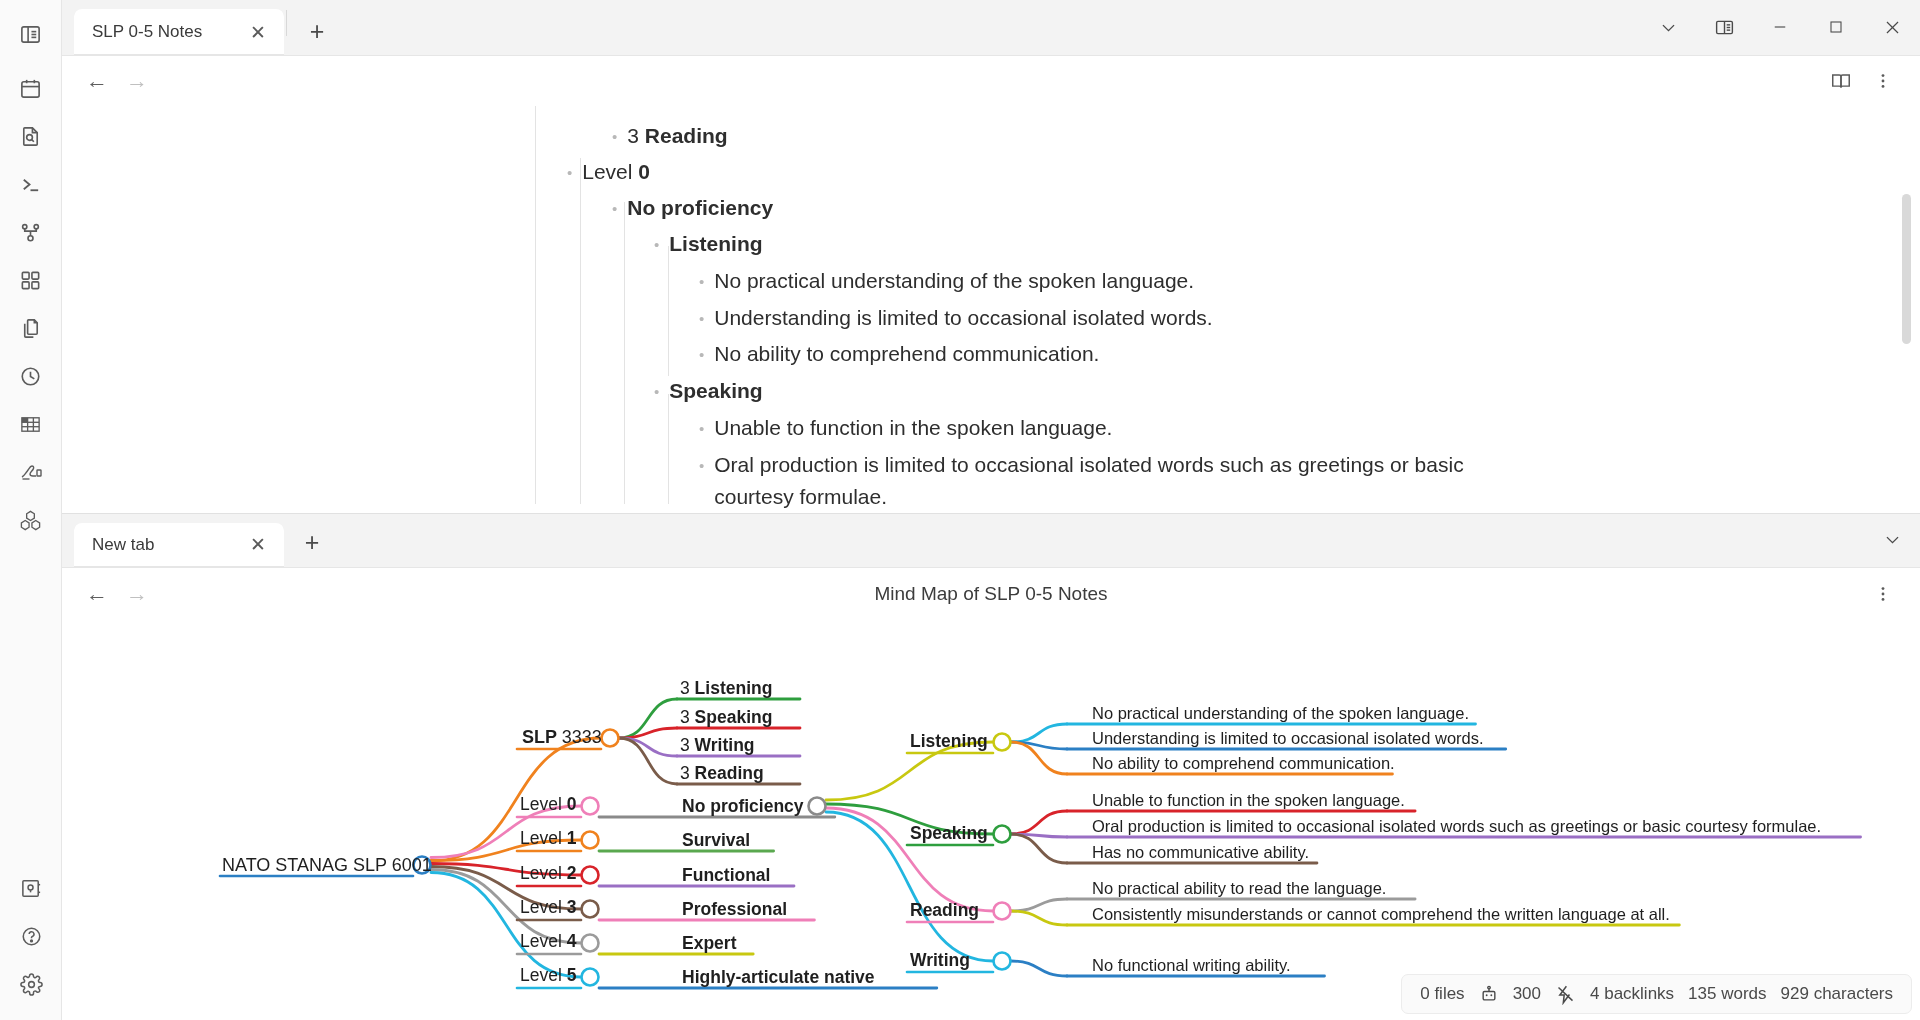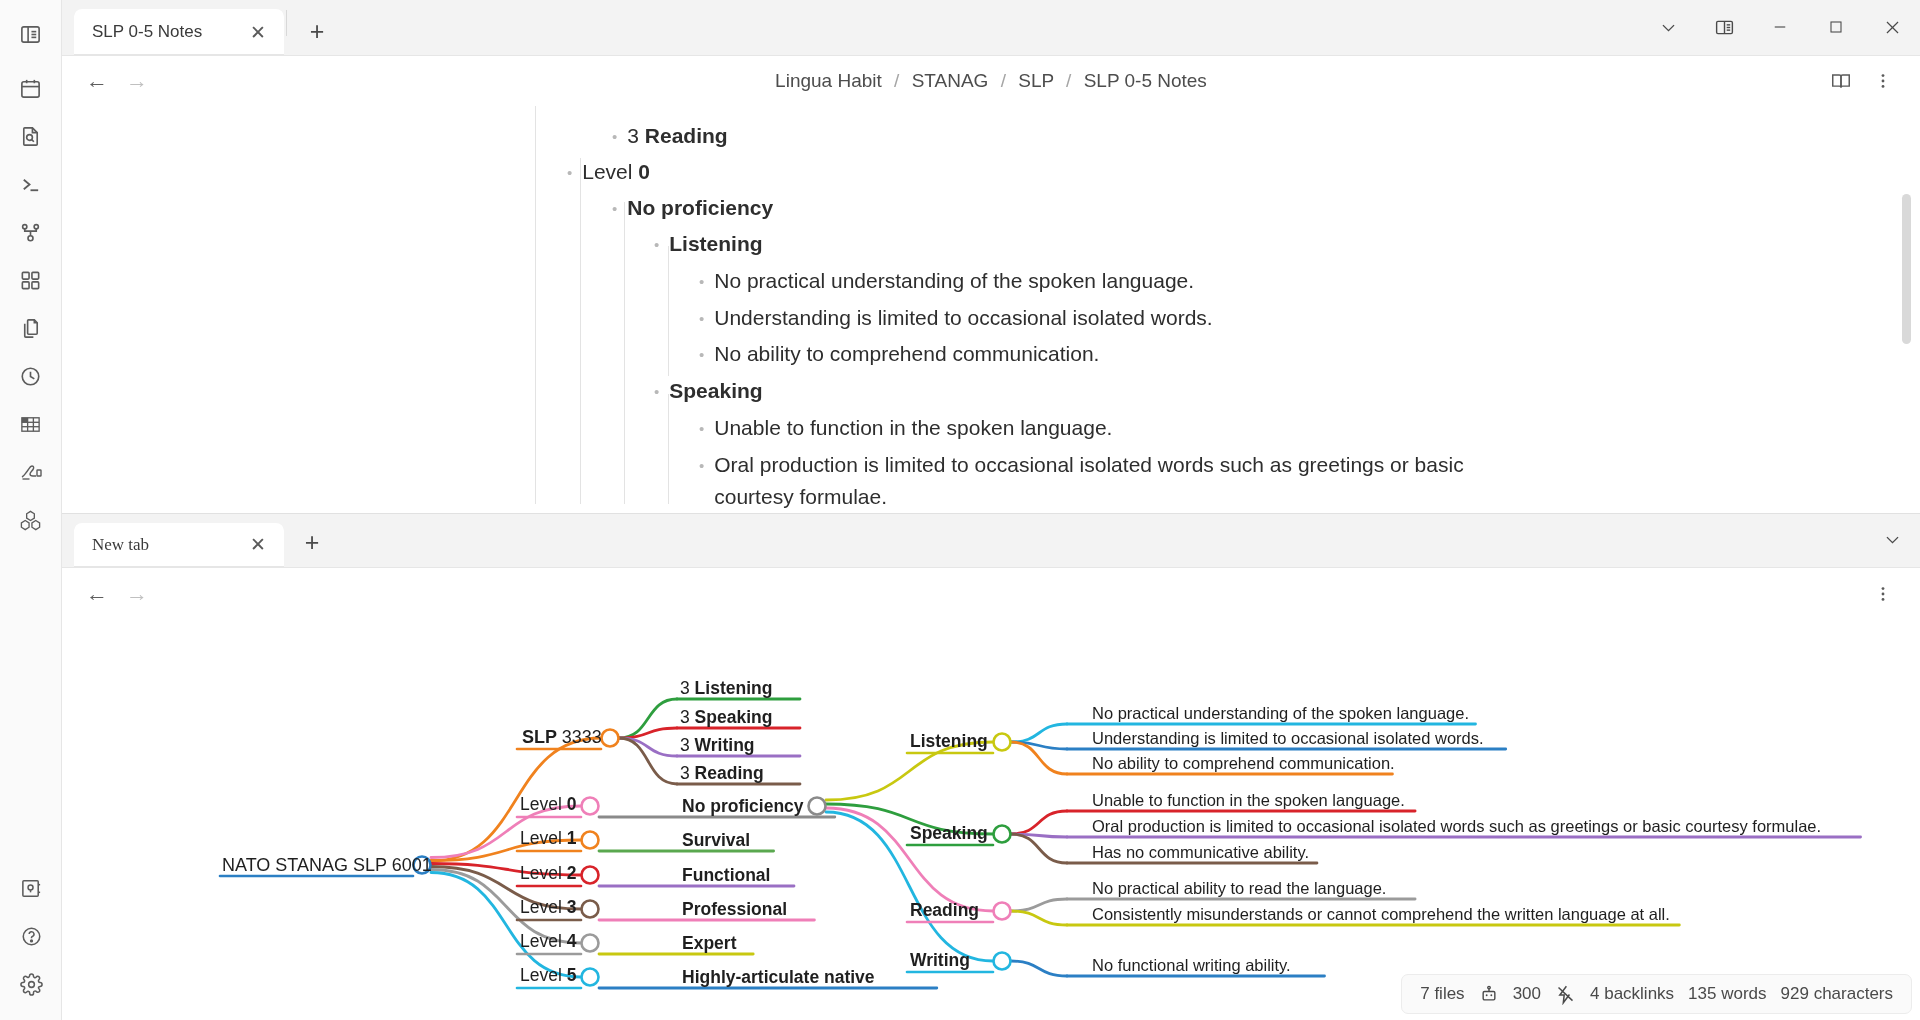--- a/index.html
+++ b/index.html
@@ -315,29 +315,20 @@
         </div>
       </div>
     </div>
 
     <div class="doc-pane">
       <div class="doc-header">
         <div class="nav-arrows">
           <div class="nav-arrow">←</div>
           <div class="nav-arrow dim">→</div>
         </div>
-        <div class="breadcrumb">
-          <span>Lingua Habit</span>
-          <span class="bc-sep">/</span>
-          <span>STANAG</span>
-          <span class="bc-sep">/</span>
-          <span>SLP</span>
-          <span class="bc-sep">/</span>
-          <span>SLP 0-5 Notes</span>
-        </div>
         <div class="doc-header-right">
           <div class="hdr-icon">
             <svg width="22" height="22" viewBox="0 0 24 24" fill="none" stroke="currentColor" stroke-width="1.6">
               <path d="M3 5.5h7.2c.9 0 1.8.6 1.8 1.4V19c0-.8-.9-1.4-1.8-1.4H3z"></path>
               <path d="M21 5.5h-7.2c-.9 0-1.8.6-1.8 1.4V19c0-.8.9-1.4 1.8-1.4H21z"></path>
             </svg>
           </div>
           <div class="hdr-icon">
             <svg width="20" height="20" viewBox="0 0 24 24" fill="currentColor">
               <circle cx="12" cy="5.5" r="1.7"></circle>
@@ -398,39 +389,40 @@
             <span class="otext" style="max-width:812px;">Oral production is limited to occasional isolated words such as greetings or basic courtesy formulae.</span>
           </div>
         </div>
 
         <div class="vscroll"></div>
       </div>
     </div>
 
     <div class="map-pane">
       <div class="map-tabstrip">
-        <div class="tab active" style="height:44px;font-family:Liberation Serif, serif;">
+        <div class="tab active" style="height:44px;">
           <span class="tab-label">New tab</span>
           <span class="tab-close">✕</span>
         </div>
         <div class="newtab-btn">+</div>
         <div class="win-ctrls" style="height:54px;">
           <div class="win-btn" style="height:54px;">
             <svg width="19" height="19" viewBox="0 0 24 24" fill="none" stroke="currentColor" stroke-width="1.7">
                 <polyline points="5,9 12,16 19,9"></polyline>
               </svg>
           </div>
         </div>
       </div>
 
       <div class="map-header">
         <div class="nav-arrows">
           <div class="nav-arrow">←</div>
           <div class="nav-arrow dim">→</div>
         </div>
+        <div class="map-title">Mind Map of SLP 0-5 Notes</div>
         <div class="doc-header-right">
           <div class="hdr-icon">
             <svg width="20" height="20" viewBox="0 0 24 24" fill="currentColor">
               <circle cx="12" cy="5.5" r="1.7"></circle>
                 <circle cx="12" cy="12" r="1.7"></circle>
                 <circle cx="12" cy="18.5" r="1.7"></circle>
             </svg>
           </div>
         </div>
       </div>
@@ -544,21 +536,21 @@
               <text x="848" y="346" text-anchor="start" font-size="17.5" font-family="&quot;Liberation Sans&quot;, sans-serif" fill="#1f1f1f" class="mm-label"><tspan font-weight="700">Writing</tspan></text>
               <text x="1030" y="351" text-anchor="start" font-size="16.5" font-family="&quot;Liberation Sans&quot;, sans-serif" fill="#1f1f1f" class="mm-label"><tspan>No functional writing ability.</tspan></text>
             </g>
         </svg>
       </div>
     </div>
 
   </div>
 
   <div class="statusbar">
-    <span class="st">7 files</span>
+    <span class="st">0 files</span>
     <span class="sti">
       <svg width="20" height="20" viewBox="0 0 24 24" fill="none" stroke="currentColor" stroke-width="1.7">
         <rect x="5" y="9" width="14" height="10" rx="1.6"></rect>
           <line x1="12" y1="5.5" x2="12" y2="9"></line>
         <circle cx="12" cy="4.3" r="1.5"></circle>
           <circle cx="9.2" cy="13.5" r="1.1" fill="currentColor" stroke="none"></circle>
         <circle cx="14.8" cy="13.5" r="1.1" fill="currentColor" stroke="none"></circle>
       </svg>
     </span>
     <span class="st">300</span>

